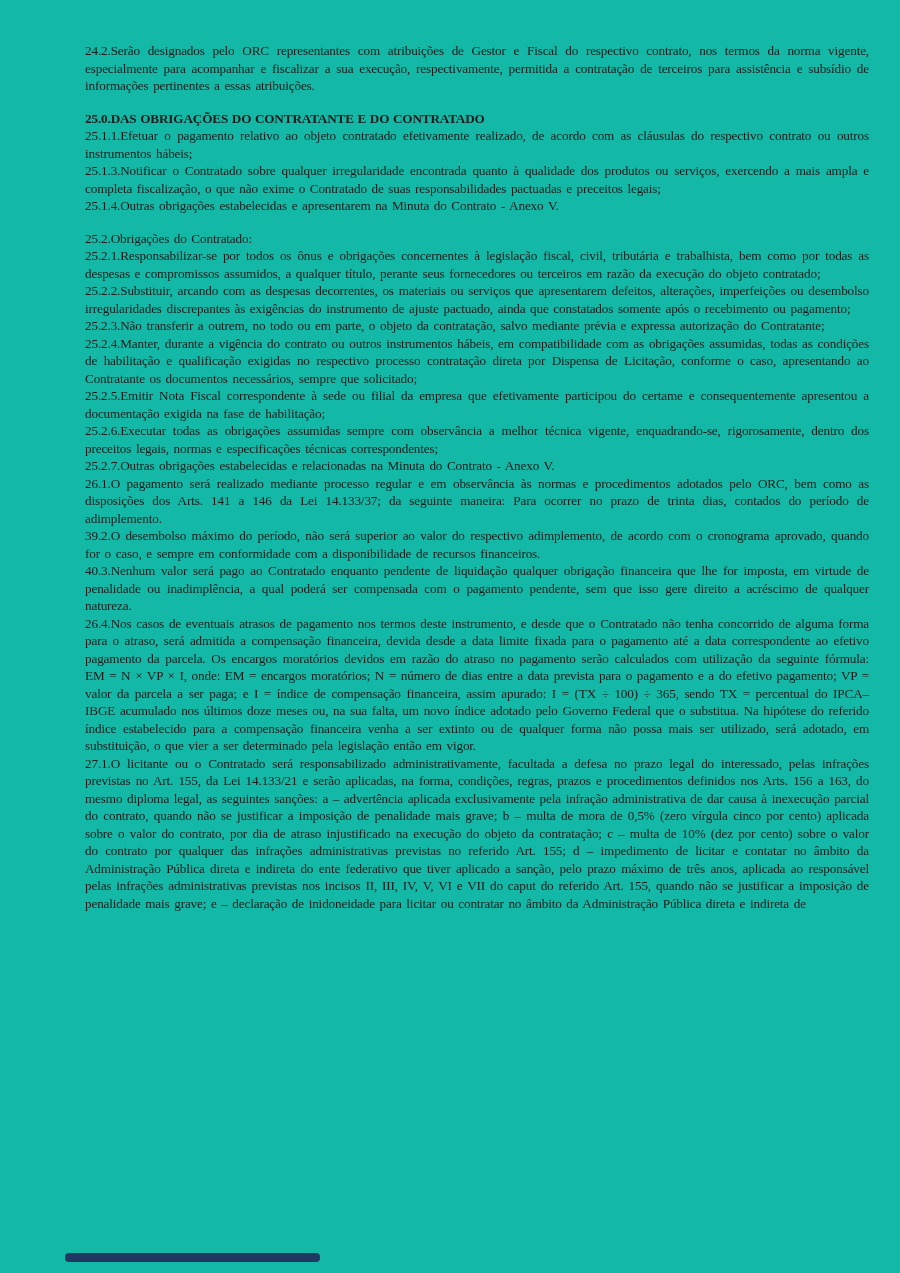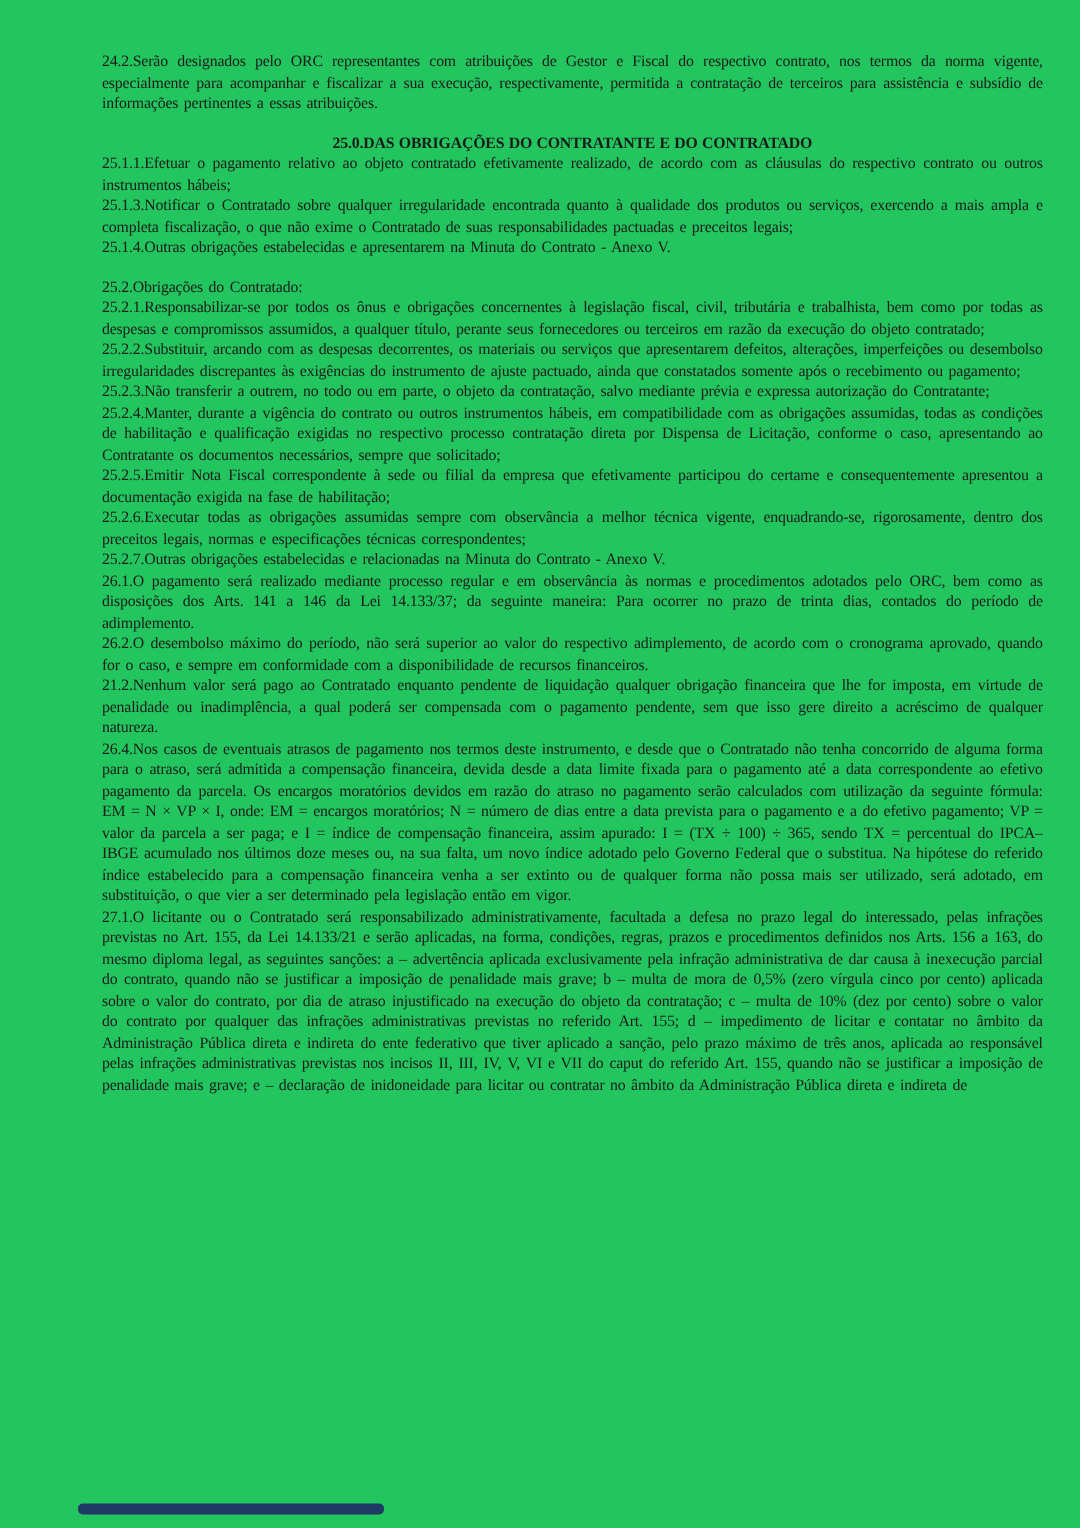--- a/index.html
+++ b/index.html
@@ -4,42 +4,42 @@
 <style>
   html, body {
     margin: 0;
     padding: 0;
     background: #ffffff;
   }
   .page {
     position: relative;
     width: 900px;
     height: 1273px;
-    background: #22c55e;
+    background: #14b8a6;
     overflow: hidden;
     font-family: "Liberation Serif", "DejaVu Serif", serif;
     color: #1b1b1b;
   }
   .doc {
     position: absolute;
     top: 42px;
     left: 85px;
     width: 784px;
   }
   .para, .heading {
     margin: 0;
     font-size: 13.2px;
     line-height: 17.5px;
     text-align: justify;
     letter-spacing: -0.15px;
     word-spacing: 1.5px;
   }
   .heading {
     font-weight: bold;
-    text-align: center;
+    text-align: left;
     word-spacing: 0.5px;
   }
   .gap {
     margin-top: 15px;
   }
   .footer-bar {
     position: absolute;
     left: 65px;
     top: 1253px;
     width: 255px;
@@ -59,19 +59,19 @@
     <p class="para">25.1.4.Outras obrigações estabelecidas e apresentarem na Minuta do Contrato  - Anexo V.</p>
     <p class="para gap">25.2.Obrigações do Contratado:</p>
     <p class="para">25.2.1.Responsabilizar-se por todos os ônus e obrigações concernentes à legislação fiscal, civil, tributária e trabalhista, bem como por todas as despesas e compromissos assumidos, a qualquer título, perante seus fornecedores ou terceiros em razão da execução do objeto contratado;</p>
     <p class="para">25.2.2.Substituir, arcando com as despesas decorrentes, os materiais ou serviços que apresentarem defeitos, alterações, imperfeições ou desembolso irregularidades discrepantes às exigências do instrumento de ajuste pactuado, ainda que constatados somente após o recebimento ou pagamento;</p>
     <p class="para">25.2.3.Não transferir a outrem, no todo ou em parte, o objeto da contratação, salvo mediante prévia e expressa autorização do Contratante;</p>
     <p class="para">25.2.4.Manter, durante a vigência do contrato ou outros instrumentos hábeis, em compatibilidade com as obrigações assumidas, todas as condições de habilitação e qualificação exigidas no respectivo processo contratação direta por Dispensa de Licitação, conforme o caso, apresentando ao Contratante os documentos necessários, sempre que solicitado;</p>
     <p class="para">25.2.5.Emitir Nota Fiscal correspondente à sede ou filial da empresa que efetivamente participou do certame e consequentemente apresentou a documentação exigida na fase de habilitação;</p>
     <p class="para">25.2.6.Executar todas as obrigações assumidas sempre com observância a melhor técnica vigente, enquadrando-se, rigorosamente, dentro dos preceitos legais, normas e especificações técnicas correspondentes;</p>
     <p class="para">25.2.7.Outras obrigações estabelecidas e relacionadas na Minuta do Contrato  - Anexo V.</p>
     <p class="para">26.1.O pagamento será realizado mediante processo regular e em observância às normas e procedimentos adotados pelo ORC, bem como as disposições dos Arts. 141 a 146 da Lei 14.133/37; da seguinte maneira: Para ocorrer no prazo de trinta dias, contados do período de adimplemento.</p>
-    <p class="para">26.2.O desembolso máximo do período, não será superior ao valor do respectivo adimplemento, de acordo com o cronograma aprovado, quando for o caso, e sempre em conformidade com a disponibilidade de recursos financeiros.</p>
-    <p class="para">21.2.Nenhum valor será pago ao Contratado enquanto pendente de liquidação qualquer obrigação financeira que lhe for imposta, em virtude de penalidade ou inadimplência, a qual poderá ser compensada com o pagamento pendente, sem que isso gere direito a acréscimo de qualquer natureza.</p>
+    <p class="para">39.2.O desembolso máximo do período, não será superior ao valor do respectivo adimplemento, de acordo com o cronograma aprovado, quando for o caso, e sempre em conformidade com a disponibilidade de recursos financeiros.</p>
+    <p class="para">40.3.Nenhum valor será pago ao Contratado enquanto pendente de liquidação qualquer obrigação financeira que lhe for imposta, em virtude de penalidade ou inadimplência, a qual poderá ser compensada com o pagamento pendente, sem que isso gere direito a acréscimo de qualquer natureza.</p>
     <p class="para">26.4.Nos casos de eventuais atrasos de pagamento nos termos deste instrumento, e desde que o Contratado não tenha concorrido de alguma forma para o atraso, será admitida a compensação financeira, devida desde a data limite fixada para o pagamento até a data correspondente ao efetivo pagamento da parcela. Os encargos moratórios devidos em razão do atraso no pagamento serão calculados com utilização da seguinte fórmula: EM = N × VP × I, onde: EM = encargos moratórios; N = número de dias entre a data prevista para o pagamento e a do efetivo pagamento; VP = valor da parcela a ser paga; e I = índice de compensação financeira, assim apurado: I = (TX ÷ 100) ÷ 365, sendo TX = percentual do IPCA–IBGE acumulado nos últimos doze meses ou, na sua falta, um novo índice adotado pelo Governo Federal que o substitua. Na hipótese do referido índice estabelecido para a compensação financeira venha a ser extinto ou de qualquer forma não possa mais ser utilizado, será adotado, em substituição, o que vier a ser determinado pela legislação então em vigor.</p>
     <p class="para">27.1.O licitante ou o Contratado será responsabilizado administrativamente, facultada a defesa no prazo legal do interessado, pelas infrações previstas no Art. 155, da Lei 14.133/21 e serão aplicadas, na forma, condições, regras, prazos e procedimentos definidos nos Arts. 156 a 163, do mesmo diploma legal, as seguintes sanções: a – advertência aplicada exclusivamente pela infração administrativa de dar causa à inexecução parcial do contrato, quando não se justificar a imposição de penalidade mais grave; b – multa de mora de 0,5% (zero vírgula cinco por cento) aplicada sobre o valor do contrato, por dia de atraso injustificado na execução do objeto da contratação; c – multa de 10% (dez por cento) sobre o valor do contrato por qualquer das infrações administrativas previstas no referido Art. 155; d – impedimento de licitar e contatar no âmbito da Administração Pública direta e indireta do ente federativo que tiver aplicado a sanção, pelo prazo máximo de três anos, aplicada ao responsável pelas infrações administrativas previstas nos incisos II, III, IV, V, VI e VII do caput do referido Art. 155, quando não se justificar a imposição de penalidade mais grave; e – declaração de inidoneidade para licitar ou contratar no âmbito da Administração Pública direta e indireta de</p>
   </div>
   <div class="footer-bar" style="background: rgb(31, 56, 100);"></div>
 </div>
 
 </body></html>

